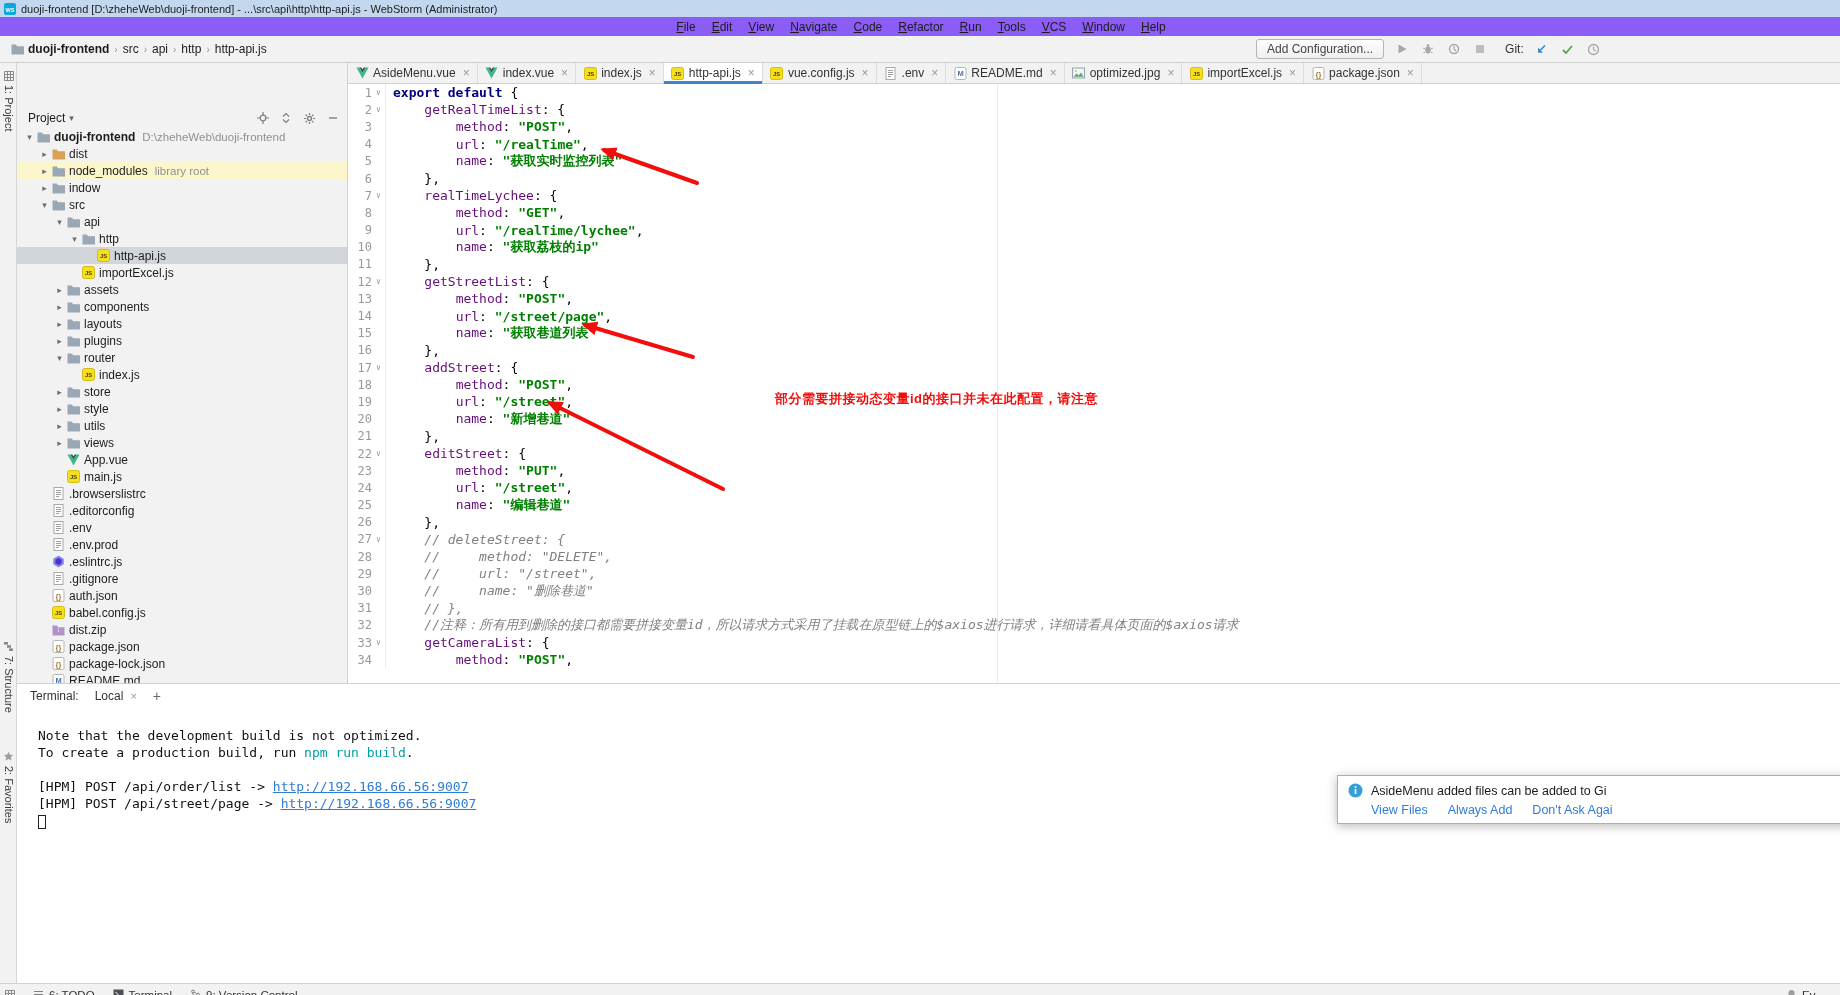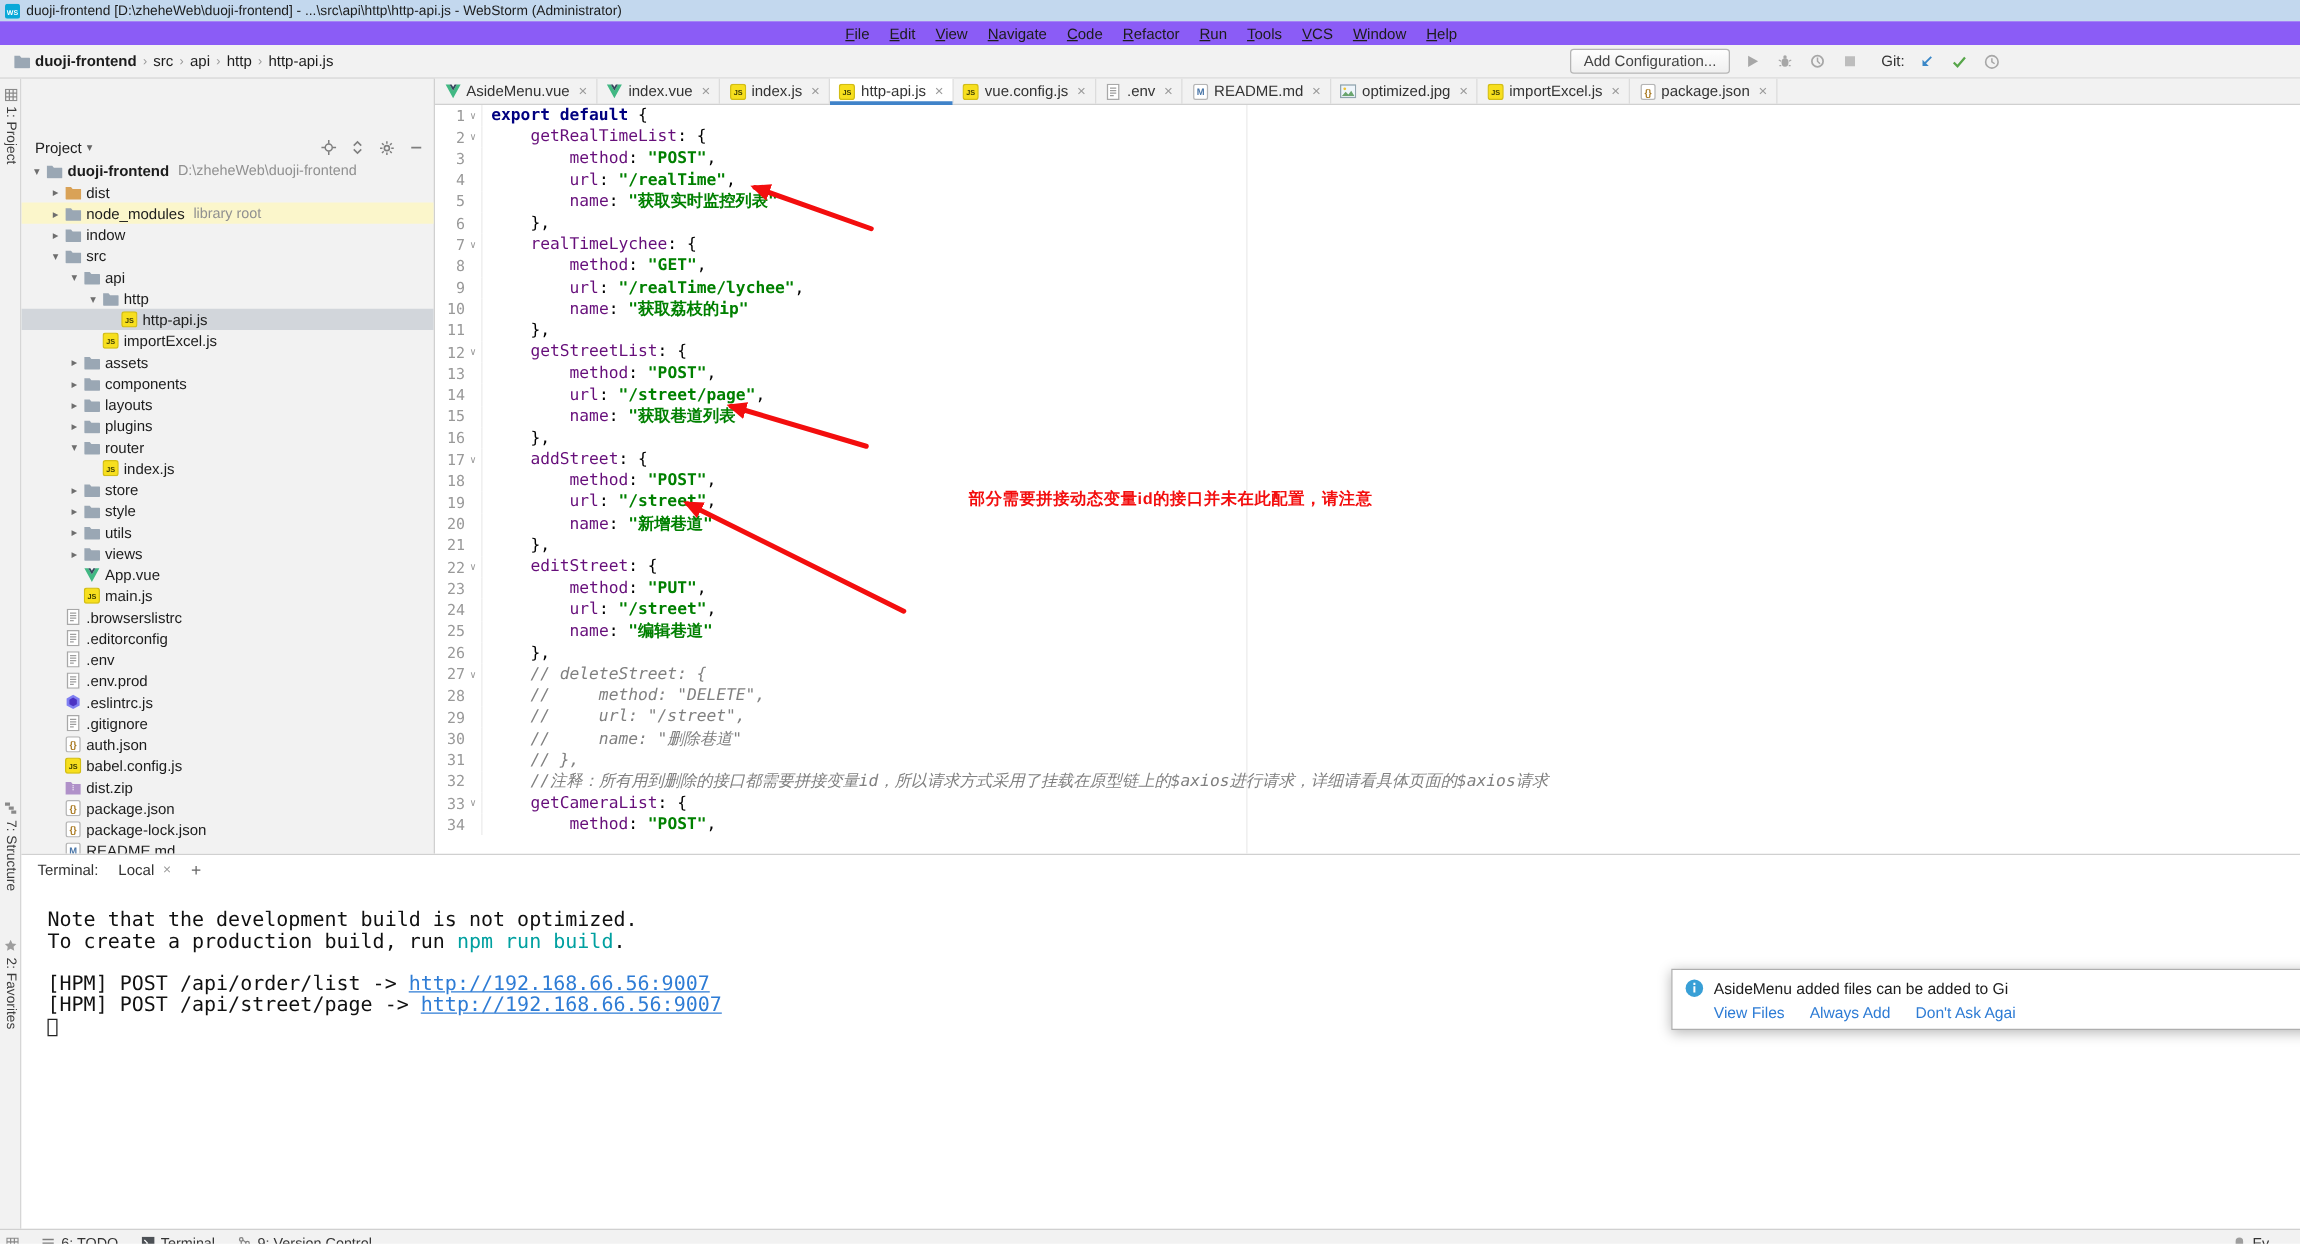--- a/index.html
+++ b/index.html
@@ -67,21 +67,21 @@
   .tk-pl{color:#000;}
   .arrows-overlay{position:absolute;left:0;top:21px;width:1492px;height:599px;pointer-events:none;z-index:3;}
   .annotation{position:absolute;left:427px;top:327px;font-size:13px;font-weight:700;color:#f30e0e;white-space:nowrap;z-index:3;letter-spacing:.5px;}
 
   
   .terminal{position:absolute;left:17px;top:683px;width:1823px;height:300px;background:#fff;border-top:1px solid #d0d0d0;}
   .term-header{height:23px;display:flex;align-items:center;font-size:12px;color:#333;padding-left:13px;gap:16px;}
   .term-tab{display:inline-flex;gap:7px;align-items:center;}
   .term-tab .x{color:#999;font-size:11px;}
   .term-plus{color:#666;font-size:14px;}
-  .term-body{padding:20px 0 0 21px;font-family:"DejaVu Sans Mono","Liberation Mono",monospace;font-size:16px;line-height:17px;color:#111;}
+  .term-body{padding:20px 0 0 21px;font-family:"DejaVu Sans Mono","Liberation Mono",monospace;font-size:13px;line-height:17px;color:#111;}
   .tl{height:17px;white-space:pre;}
   .t-cmd{color:#00a0a0;}
   .tlink{color:#2e7cd5;text-decoration:underline;}
   .tcursor{display:inline-block;width:8px;height:14px;border:1px solid #222;vertical-align:middle;}
 
   
   .notification{position:absolute;left:1337px;top:775px;width:520px;height:49px;background:#fff;border:1px solid #aeaeae;box-shadow:0 2px 10px rgba(0,0,0,.28);padding:7px 10px 0 10px;font-size:12.5px;z-index:50;}
   .notif-row{display:flex;align-items:center;gap:8px;white-space:nowrap;overflow:hidden;}
   .notif-actions{margin-top:5px;padding-left:23px;display:flex;gap:20px;white-space:nowrap;}
   .nlink{color:#2e7cd5;}

